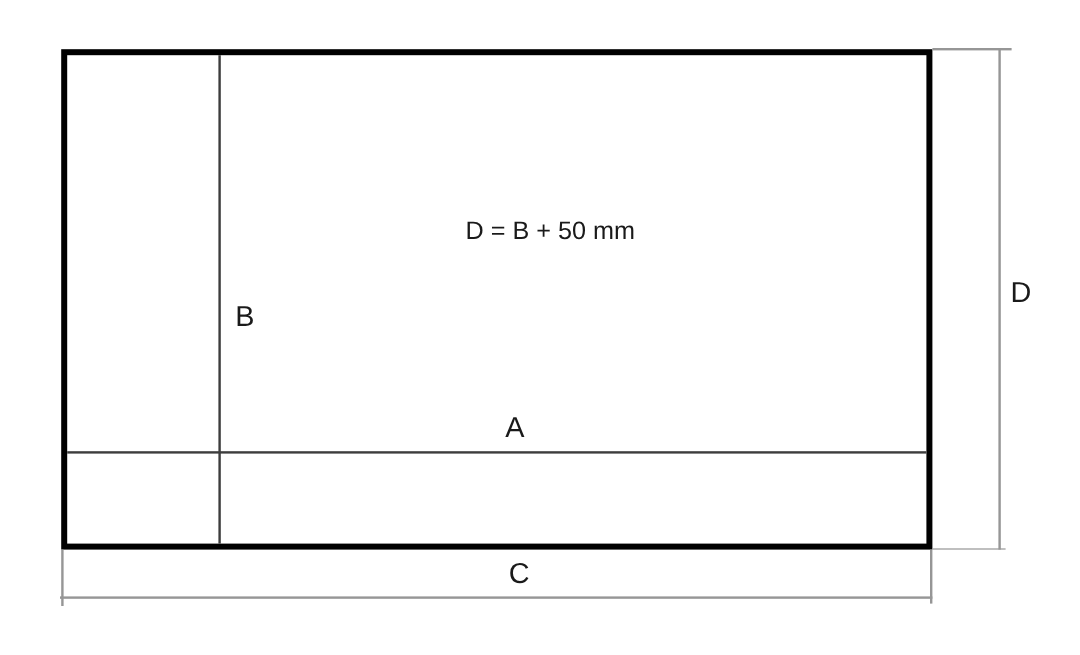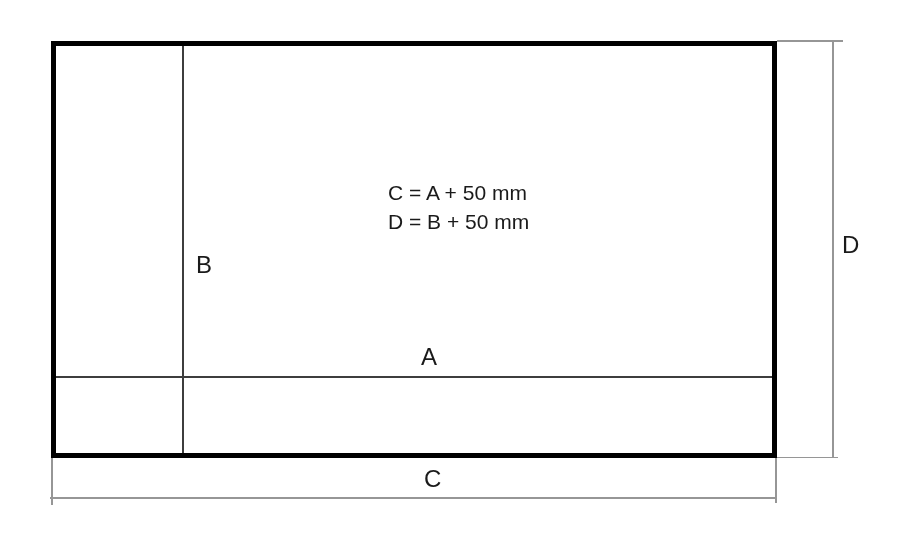--- a/index.html
+++ b/index.html
@@ -91,17 +91,16 @@
   <div class="abs dim ext-c-left"></div>
   <div class="abs dim dim-c"></div>
   <div class="abs dim ext-c-right"></div>
 
   <div class="abs dim-label label-b">B</div>
   <div class="abs dim-label label-a">A</div>
   <div class="abs dim-label label-c">C</div>
   <div class="abs dim-label label-d">D</div>
 
   <div class="abs formula-block">
-    <div>C = A + 50 mm</div>
     <div>D = B + 50 mm</div>
   </div>
 
 </div>
 
 </body></html>

